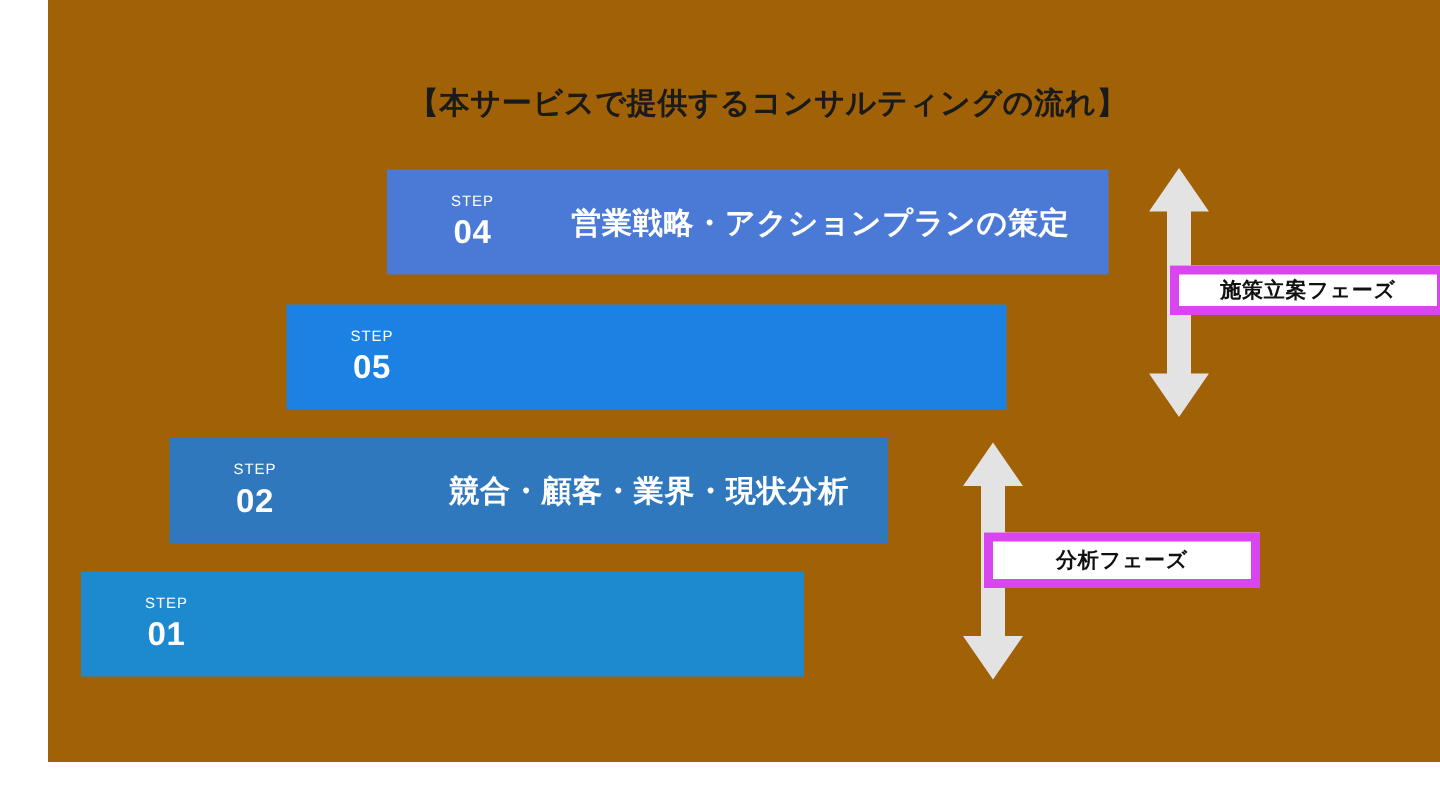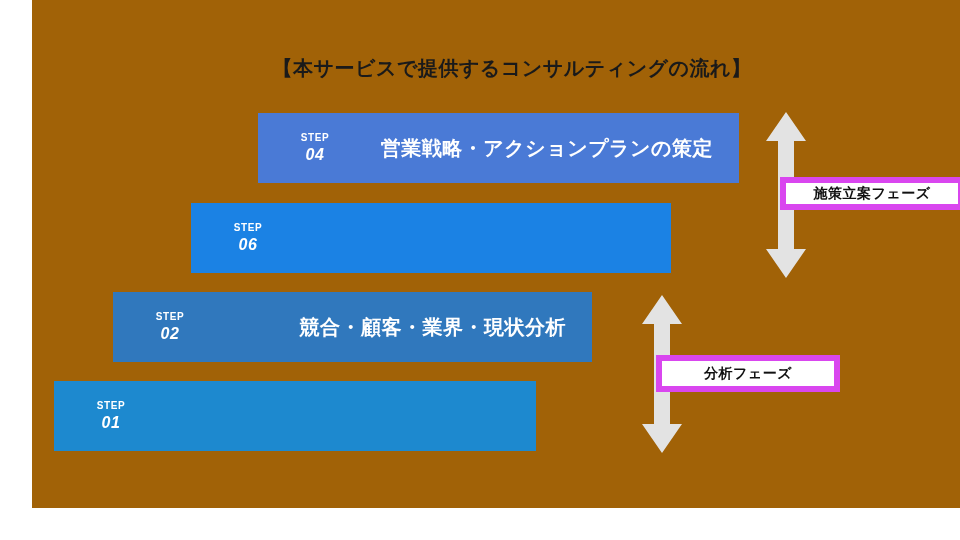--- a/index.html
+++ b/index.html
@@ -49,32 +49,31 @@
     text-align: center;
     line-height: 1;
     padding-left: 26px;
     padding-right: 10px;
     width: 62px;
     box-sizing: content-box;
   }
   .step-word {
     display: block;
     font-size: 10px;
-    font-weight: bold;
+    font-weight: normal;
     letter-spacing: 0.6px;
     margin-bottom: 4px;
     color: #ffffff;
   }
   .step-digits {
     display: block;
-    font-size: 16px;
+    font-size: 22px;
     font-weight: bold;
     letter-spacing: 0.5px;
     color: #ffffff;
-    font-style: italic;
   }
   .step-label {
     flex: 1 1 auto;
     text-align: right;
     font-size: 20px;
     font-weight: bold;
     color: #ffffff;
     padding-right: 26px;
     letter-spacing: 0.5px;
     white-space: nowrap;
@@ -119,21 +118,21 @@
     <div class="step-num-block">
       <span class="step-word">STEP</span>
       <span class="step-digits">04</span>
     </div>
     <div class="step-label">営業戦略・アクションプランの策定</div>
   </div>
 
   <div class="step-bar" id="bar-03" style="background: rgb(27, 130, 228);">
     <div class="step-num-block">
       <span class="step-word">STEP</span>
-      <span class="step-digits">06</span>
+      <span class="step-digits">05</span>
     </div>
   </div>
 
   <div class="step-bar" id="bar-02" style="background: rgb(48, 120, 189);">
     <div class="step-num-block">
       <span class="step-word">STEP</span>
       <span class="step-digits">02</span>
     </div>
     <div class="step-label">競合・顧客・業界・現状分析</div>
   </div>

